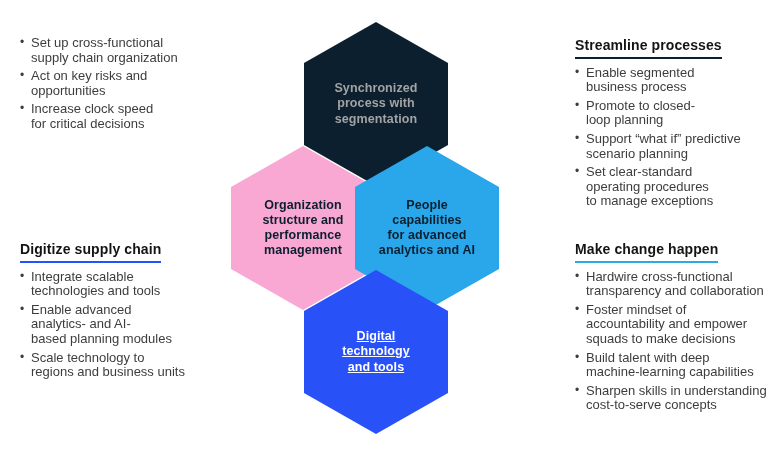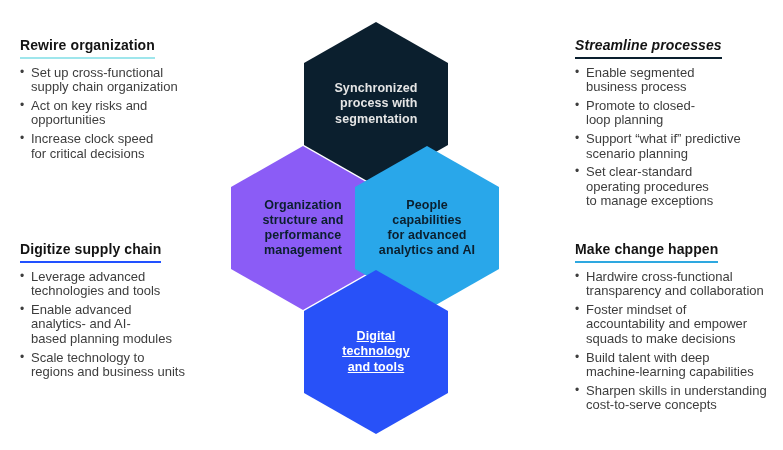--- a/index.html
+++ b/index.html
@@ -75,48 +75,47 @@
   .hex-left   { left: 231px; top: 146px; }
   .hex-right  { left: 355px; top: 146px; }
   .hex-bottom { left: 304px; top: 270px; text-decoration: underline; }
 </style>
 </head>
 <body>
 
 <div class="canvas">
 
   <div class="panel panel-top-left">
-    <h3 class="panel-title" style="border-bottom-color: rgb(159, 230, 236);">Rewire organization</h3>
     <ul class="panel-list">
 
         <li>Set up cross-functional
 supply chain organization</li>
         <li>Act on key risks and
 opportunities</li>
         <li>Increase clock speed
 for critical decisions</li>
       </ul>
   </div>
 
   <div class="panel panel-bottom-left">
     <h3 class="panel-title" style="border-bottom-color: rgb(34, 81, 255); text-align: right;">Digitize supply chain</h3>
     <ul class="panel-list">
 
-    <li>Leverage advanced
+    <li>Integrate scalable
 technologies and tools</li>
         <li>Enable advanced
 analytics- and AI-
 based planning modules</li>
         <li>Scale technology to
 regions and business units</li>
       </ul>
   </div>
 
   <div class="panel panel-top-right">
-    <h3 class="panel-title" style="border-bottom-color: rgb(10, 31, 46); font-style: italic;">Streamline processes</h3>
+    <h3 class="panel-title" style="border-bottom-color: rgb(10, 31, 46);">Streamline processes</h3>
     <ul class="panel-list">
 
     <li>Enable segmented
 business process</li>
         <li>Promote to closed-
 loop planning</li>
         <li>Support “what if” predictive
 scenario planning</li>
         <li>Set clear-standard
 operating procedures
@@ -133,27 +132,27 @@
         <li>Foster mindset of
 accountability and empower
 squads to make decisions</li>
         <li>Build talent with deep
 machine-learning capabilities</li>
         <li>Sharpen skills in understanding
 cost-to-serve concepts</li>
       </ul>
   </div>
 
-  <div class="hex hex-top" style="background: rgb(11, 31, 46); color: #e5e5e5; text-align: right;">
+  <div class="hex hex-top" style="background: rgb(11, 31, 46); color: #a3a3a3;">
     <div class="hex-label">Synchronized
 process with
 segmentation</div>
   </div>
 
-  <div class="hex hex-left" style="background: #8b5cf6; color: rgb(11, 31, 46);">
+  <div class="hex hex-left" style="background: #f9a8d4; color: rgb(11, 31, 46);">
     <div class="hex-label">Organization
 structure and
 performance
 management</div>
   </div>
 
   <div class="hex hex-right" style="background: rgb(41, 167, 234); color: rgb(11, 31, 46);">
     <div class="hex-label">People
 capabilities
 for advanced

